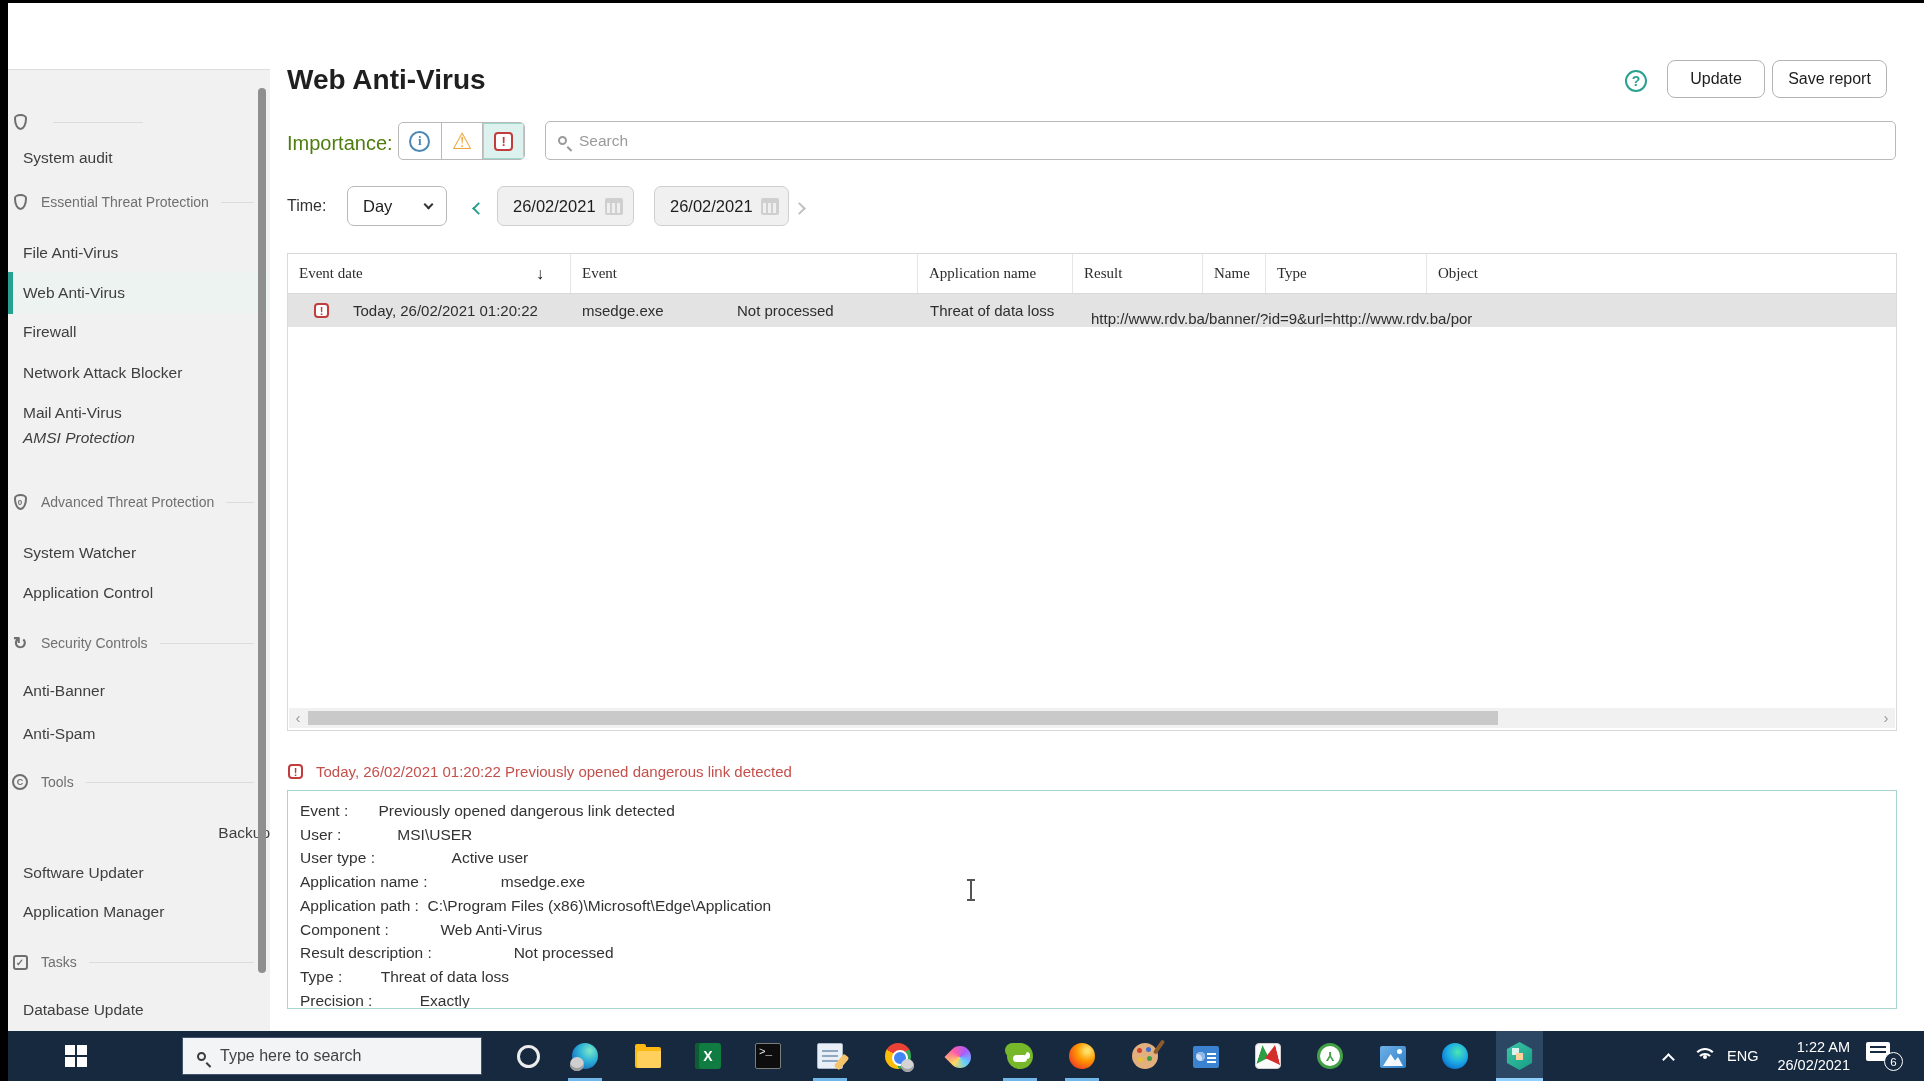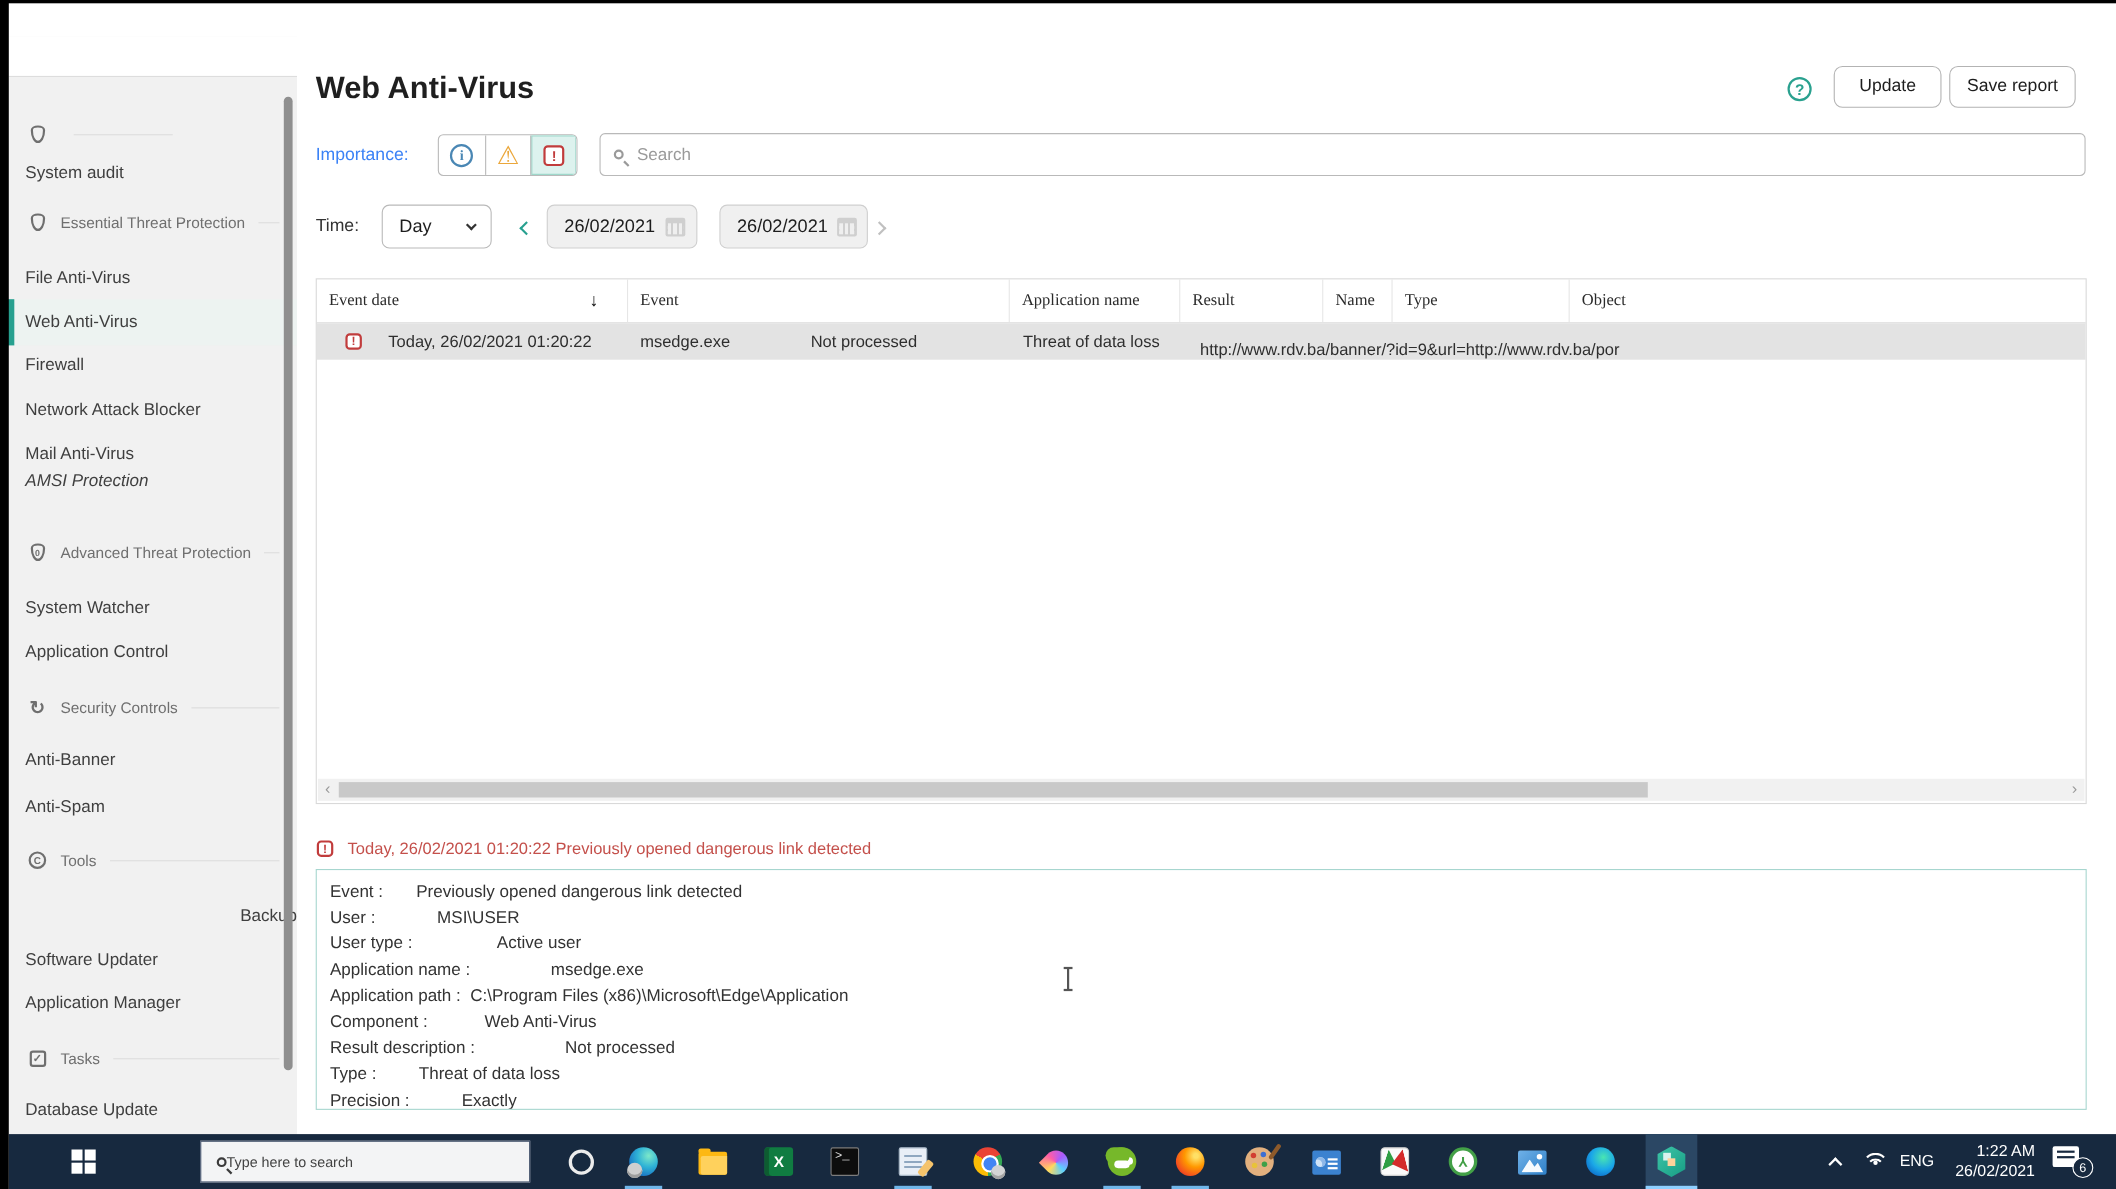--- a/index.html
+++ b/index.html
@@ -28,21 +28,21 @@
 
   
   #sidebar { left:8px; top:33px; width:262px; height:998px; background:#f1f1f1; }
   #sb-head { left:8px; top:33px; width:262px; height:37px; background:#fff; border-bottom:1px solid #ddd; z-index:4;}
   #sb-collapse { left:120px; top:46px; }
   .chev { display:inline-block; width:9px; height:9px; border-right:2.5px solid #333; border-bottom:2.5px solid #333; }
   .chev.left { transform:rotate(135deg); } .chev.down { transform:rotate(45deg); }
   .chev.right { transform:rotate(-45deg);} .chev.up { transform:rotate(-135deg); }
   .sb-row { position:absolute; left:8px; width:262px; height:40px; display:flex; align-items:center;
      padding-left:15px; font-size:15.5px; color:#3f3f3f; cursor:default; }
-  .sb-row.group { padding-left:17px; font-size:14px; color:#6f6f6f; }
+  .sb-row.group { padding-left:3px; font-size:14px; color:#6f6f6f; }
   .sb-row.group .glabel { margin-left:12px; }
   .gline { flex:1; height:1px; background:#dcdcdc; margin:0 16px 0 12px; }
   .gline.short { flex:none; width:90px; }
   .sb-row.sel { background:#edf3f1; height:42px; }
   .sb-row.sel::before { content:""; position:absolute; left:-8px; top:0; bottom:0; width:13px; background:#27a08f; }
   .sb-ico { width:18px; height:18px; display:flex; align-items:center; justify-content:center; flex:none;}
   .shield { width:13px; height:16px; border:2px solid #6f6f6f;
      border-radius:50% 50% 50% 50% / 26% 26% 70% 70%; display:flex; align-items:center; justify-content:center;
      font-size:8px; color:#6f6f6f; font-weight:bold;}
   .glyph { font-size:17px; color:#6f6f6f; font-weight:bold; line-height:1;}
@@ -55,21 +55,21 @@
   
   #page-title { left:287px; top:64px; font-size:28px; font-weight:bold; color:#1f1f1f; }
   #help { left:1625px; top:70px; width:22px; height:22px; border:2px solid #2aa18f; border-radius:50%;
      color:#2aa18f; font-size:14px; font-weight:bold; display:flex; align-items:center; justify-content:center;}
   .btn { top:60px; height:38px; background:#fff; border:1px solid #b3b3b3; border-radius:8px;
      font-size:16px; color:#1d1d1d; display:flex; align-items:center; justify-content:center; }
   #btn-update { left:1667px; width:98px; }
   #btn-save { left:1772px; width:115px; }
 
   
-  #imp-label { left:287px; top:132px; font-size:16px; color:#3b82f6; }
+  #imp-label { left:287px; top:132px; font-size:20px; color:#4d7c0f; }
   #imp-group { left:398px; top:122px; width:127px; height:38px; border:1px solid #b9b9b9; border-radius:5px;
      display:flex; overflow:hidden; background:#fff;}
   .seg { width:42px; height:100%; display:flex; align-items:center; justify-content:center; border-left:1px solid #b9b9b9;}
   .seg:first-child { border-left:none; }
   .seg.sel { background:#ddf2ee; box-shadow:inset 0 0 0 1px #9ed8cb; }
   .ico-info { width:21px; height:21px; border:2px solid #4a87b4; border-radius:50%; color:#4a87b4;
      font-size:13px; font-weight:bold; font-family:"Liberation Serif",serif; display:flex; align-items:center; justify-content:center;}
   .ico-warn { color:#eba73b; font-size:23px; line-height:1; }
   .ico-crit { width:19px; height:19px; border:2.5px solid #c13c3c; border-radius:4px; color:#c13c3c;
      font-size:13px; font-weight:bold; display:flex; align-items:center; justify-content:center; background:#fff;}
@@ -128,21 +128,21 @@
   #caret::before { top:-1px; } #caret::after { bottom:-1px; }
 
   
   #taskbar { left:8px; top:1031px; width:1916px; height:50px; background:#17293f; z-index:50; }
   #start { left:56px; top:1036px; width:40px; height:40px; display:flex; align-items:center; justify-content:center; z-index:55;}
   #start .winlogo { display:grid; grid-template-columns:10px 10px; grid-template-rows:10px 10px; gap:2px;}
   #start .winlogo i { background:#fff; }
   #tb-search { left:182px; top:1037px; width:300px; height:38px; background:#f3f4f5; border:1px solid #42526b;
      display:flex; align-items:center; padding-left:14px; z-index:55;}
   #tb-search .mag { border-color:#3b3b3b; } #tb-search .mag::after { background:#3b3b3b; }
-  #tb-search input { border:none; outline:none; background:transparent; font-size:13px;
+  #tb-search input { border:none; outline:none; background:transparent; margin-left:14px; font-size:16px;
      color:#333; width:240px; font-family:"Liberation Sans",sans-serif;}
   #tb-search input::placeholder { color:#424242; }
   .slot { position:absolute; top:1031px; width:44px; height:50px; display:flex; align-items:center;
      justify-content:center; z-index:55;}
   .slot.run::after { content:""; position:absolute; bottom:0; left:5px; right:5px; height:3px; background:#70b6e9; }
   .slot.active { background:#2b4764; }
   .slot.active::after { background:#8fd0ff; left:0; right:0; }
 
   .ticon { width:26px; height:26px; position:relative; flex:none; }
   .i-cortana-icon { width:23px; height:23px; border:3px solid #ececec; border-radius:50%; background:transparent;}

